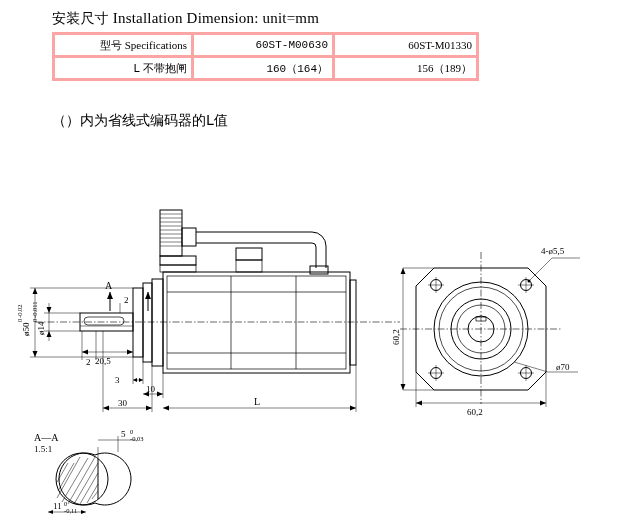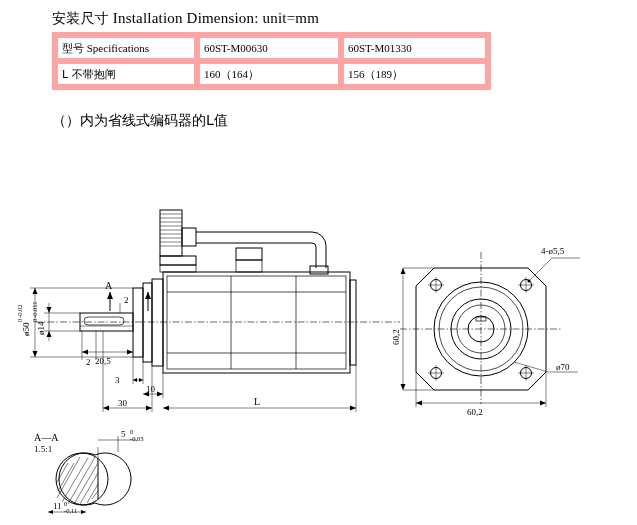--- a/index.html
+++ b/index.html
@@ -35,29 +35,29 @@
   
   #spec-table {
     position: absolute;
     left: 52px;
     top: 32px;
     border-collapse: collapse;
     font-size: 11px;
     font-family: "Liberation Serif", serif;
   }
   #spec-table td {
-    border: 6px solid #fca5a5;
+    border: 3px solid #fca5a5;
     height: 20px;
-    text-align: left;
+    text-align: right;
     vertical-align: middle;
     padding: 0 4px;
     white-space: nowrap;
   }
   #spec-table td.c0 { width: 128px; }
-  #spec-table td.c1 { width: 130px; }
+  #spec-table td.c1 { width: 130px; font-family: Liberation Mono, monospace; }
   #spec-table td.c2 { width: 133px; }
   .cnfont { font-family: "DejaVu Sans", sans-serif; font-size: 11px; }
   #table-note {
     position: absolute;
     left: 52px;
     top: 112px;
     font-size: 14px;
     font-family: "DejaVu Sans", sans-serif;
   }
   

